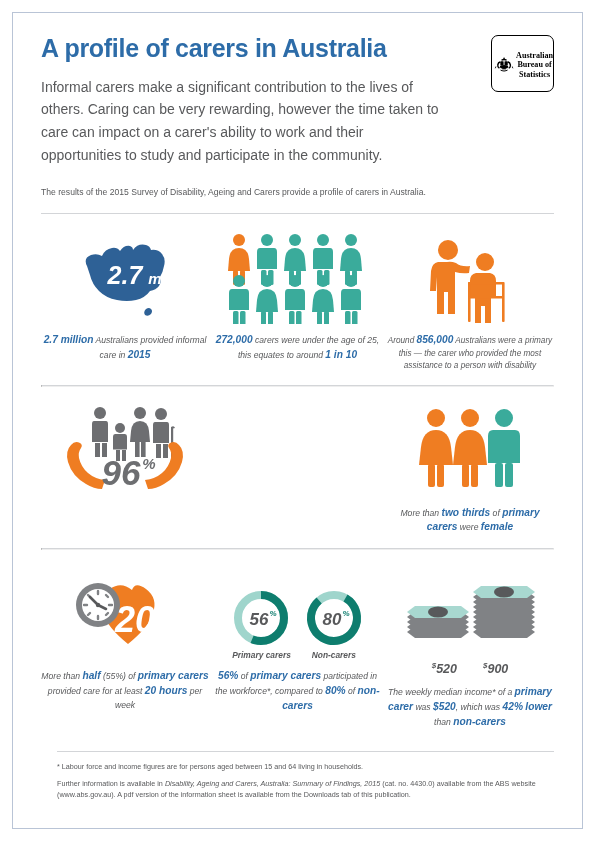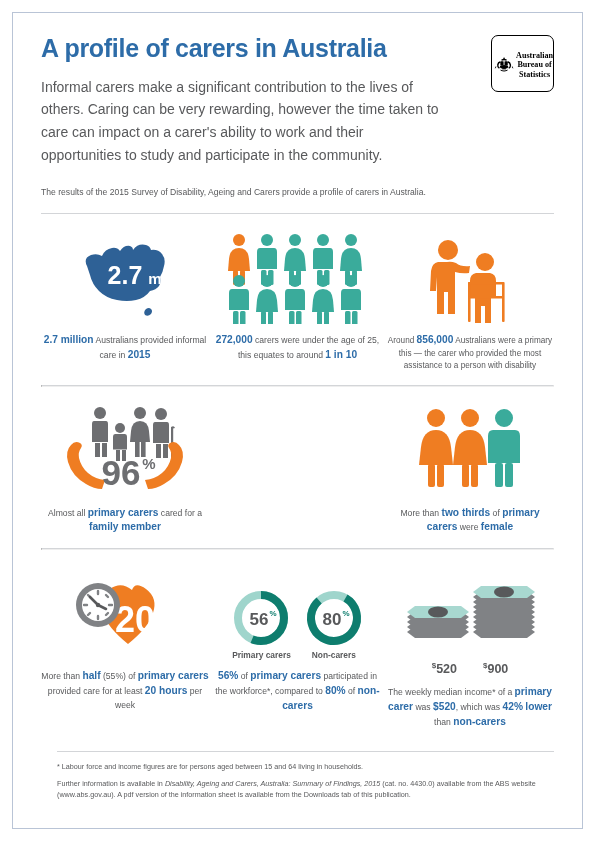--- a/index.html
+++ b/index.html
@@ -73,20 +73,21 @@
     border-top: 1px solid #d3d5d8;
     margin: 14px 0 0 0;
   }
 
   
   .row {
     display: flex;
     align-items: flex-start;
     justify-content: space-between;
     padding-top: 14px;
+    font-style: italic;
   }
   .cell {
     width: 168px;
     text-align: center;
     display: flex;
     flex-direction: column;
     align-items: center;
   }
   .art {
     height: 96px;
@@ -329,23 +330,20 @@
           </g>
 
           <g fill="#ef7d22">
             <path d="M8 44 q-6 6 -3 17 q4 14 18 22 q8 5 16 5 l3 -9 q-10 -1 -17 -7 q-7 -6 -9 -15 q-1 -6 2 -10 q2 -3 -1 -5 q-5 -3 -9 2 Z"></path>
             <path d="M116 44 q6 6 3 17 q-4 14 -18 22 q-8 5 -16 5 l-3 -9 q10 -1 17 -7 q7 -6 9 -15 q1 -6 -2 -10 q-2 -3 1 -5 q5 -3 9 2 Z"></path>
           </g>
           <text x="58" y="84" font-family="Liberation Sans, sans-serif" font-size="35" font-weight="bold" fill="#6d6e71" text-anchor="middle">96</text>
           <text x="86" y="68" font-family="Liberation Sans, sans-serif" font-size="15" font-weight="bold" fill="#6d6e71" text-anchor="middle">%</text>
         </svg>
       </div>
-      <div class="caption">
-        <span>Almost all </span><b>primary carers</b><span> cared for a </span><b>family member</b>
-      </div>
     </div>
 
 
     <div class="cell">
       <div class="art">
         <svg width="104" height="92" viewBox="0 0 104 92">
           <g fill="#ef7d22">
             <circle cx="18" cy="13" r="9"></circle>
             <path d="M18 25 q-13 0 -15 17 l-2 18 h34 l-2 -18 q-2 -17 -15 -17 Z"></path>
             <rect x="10" y="59" width="7" height="23" rx="2"></rect>

